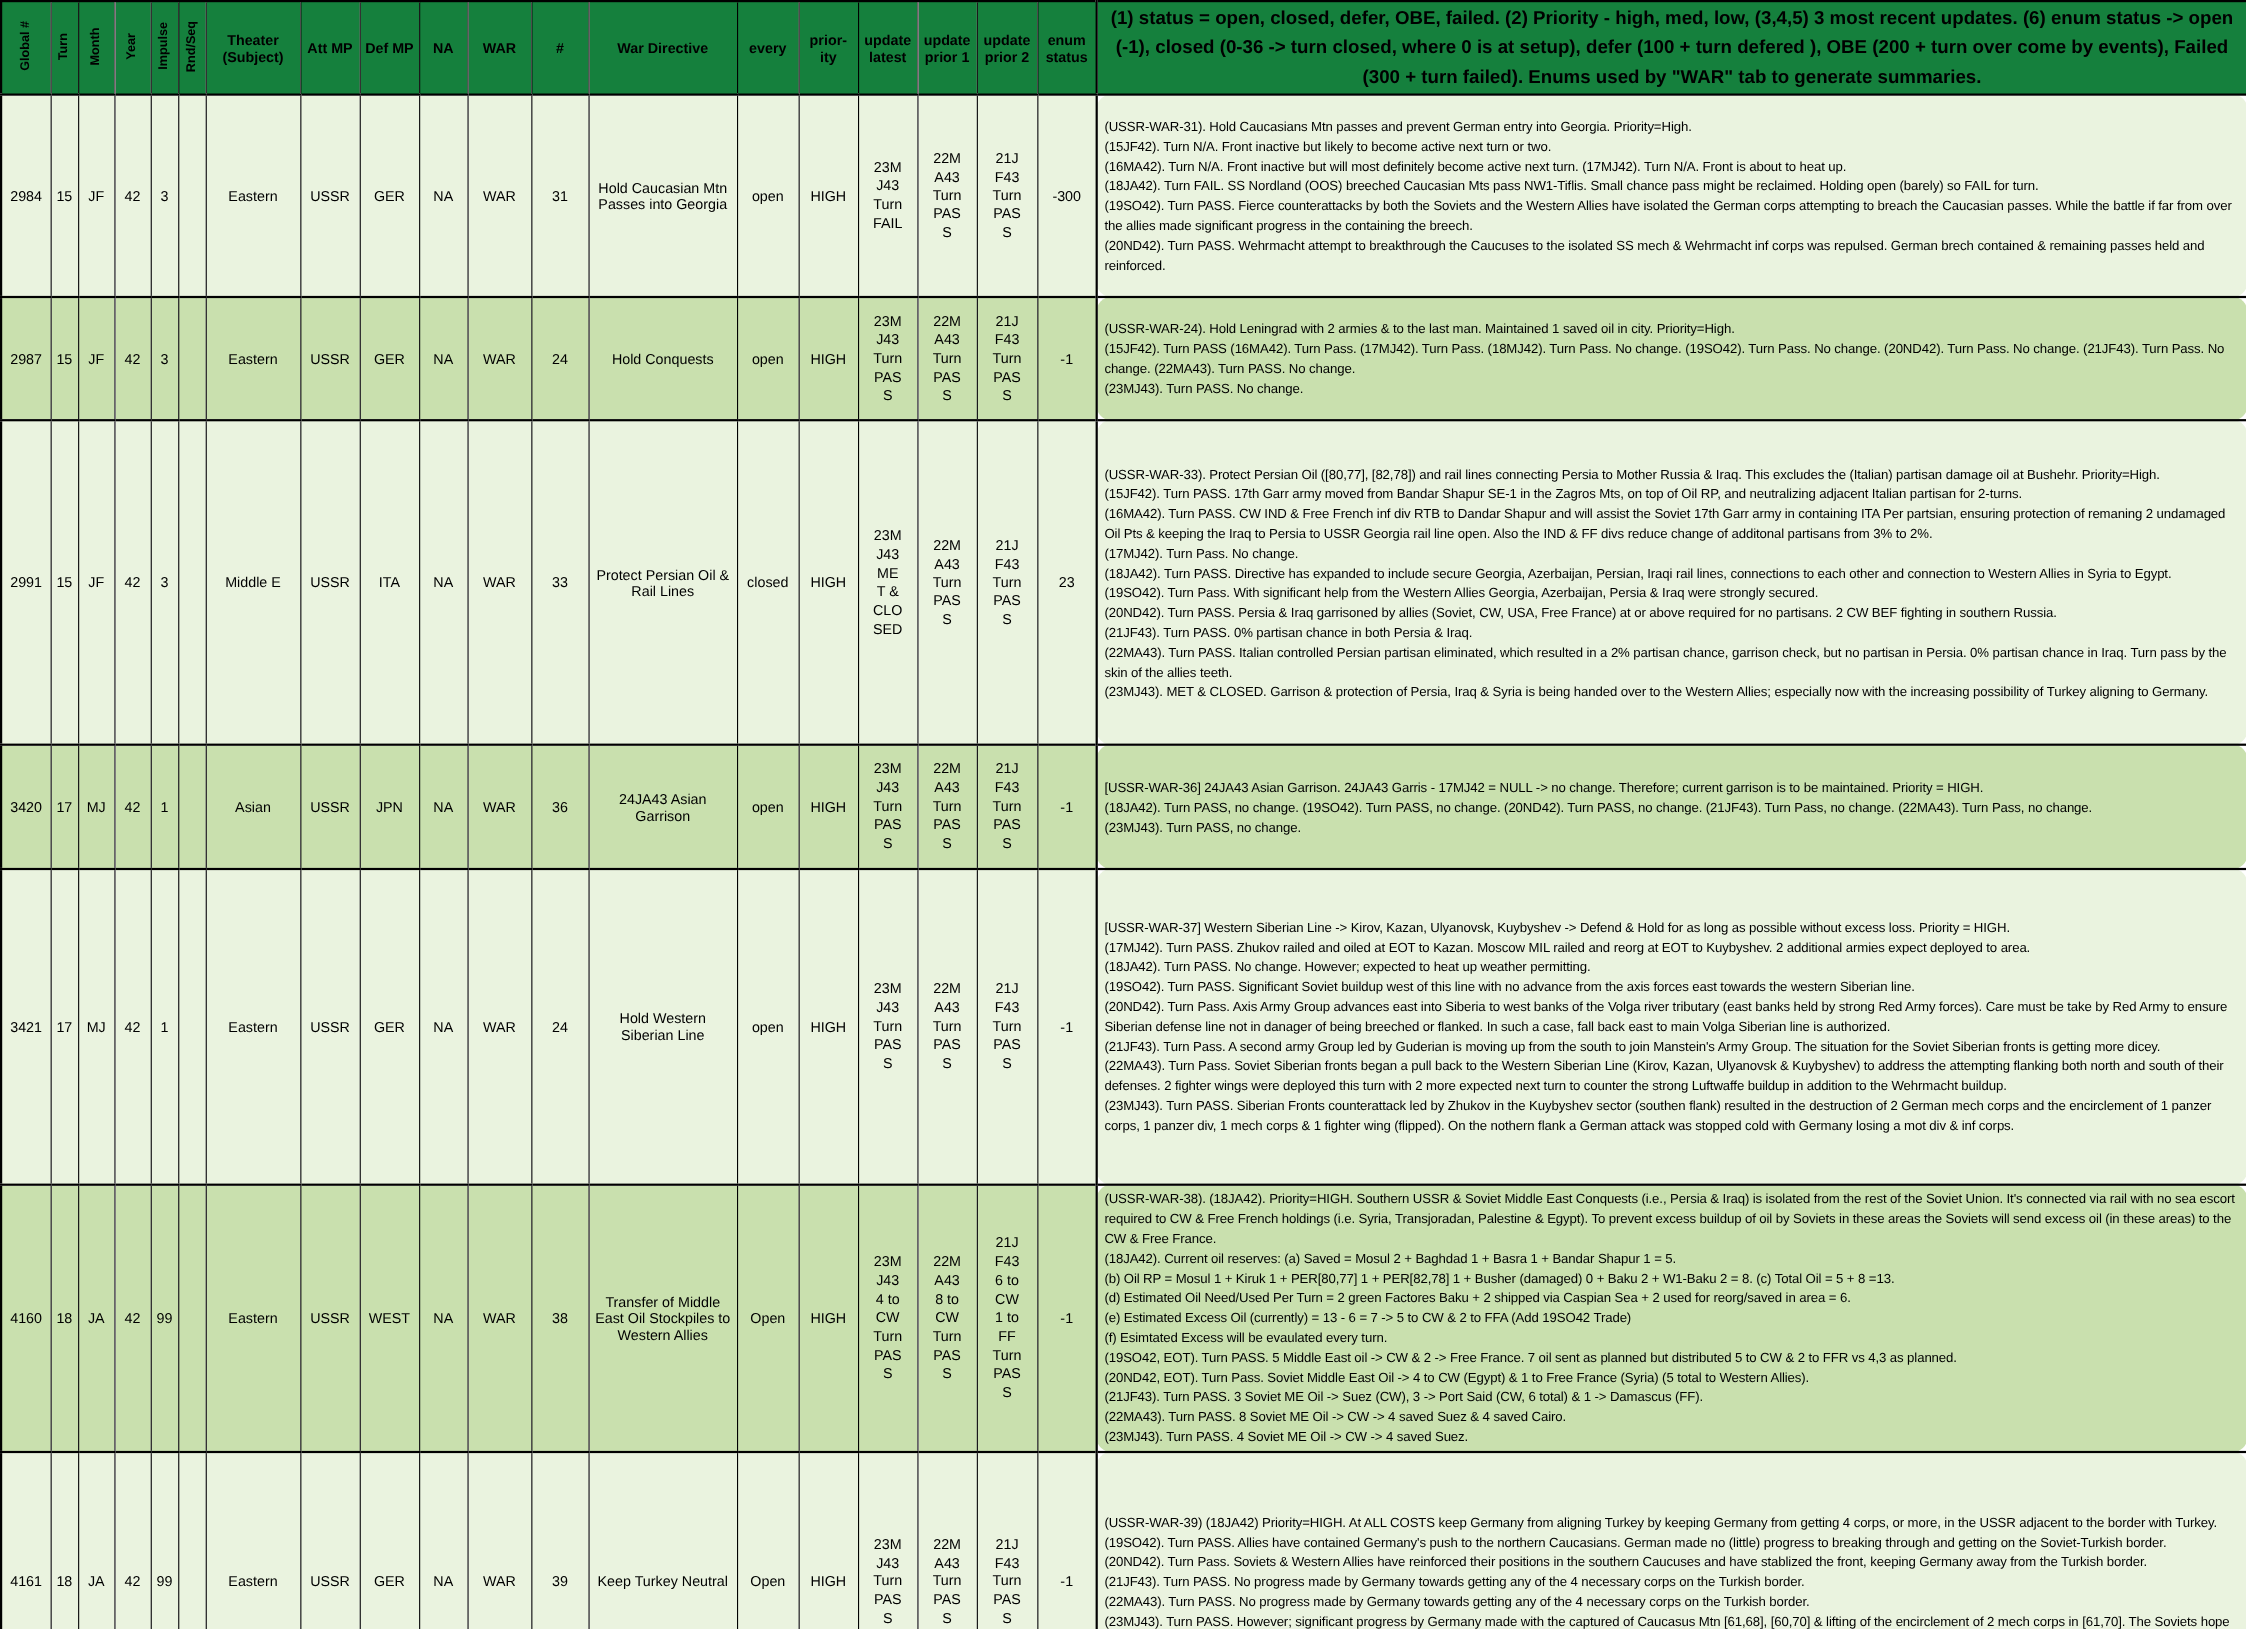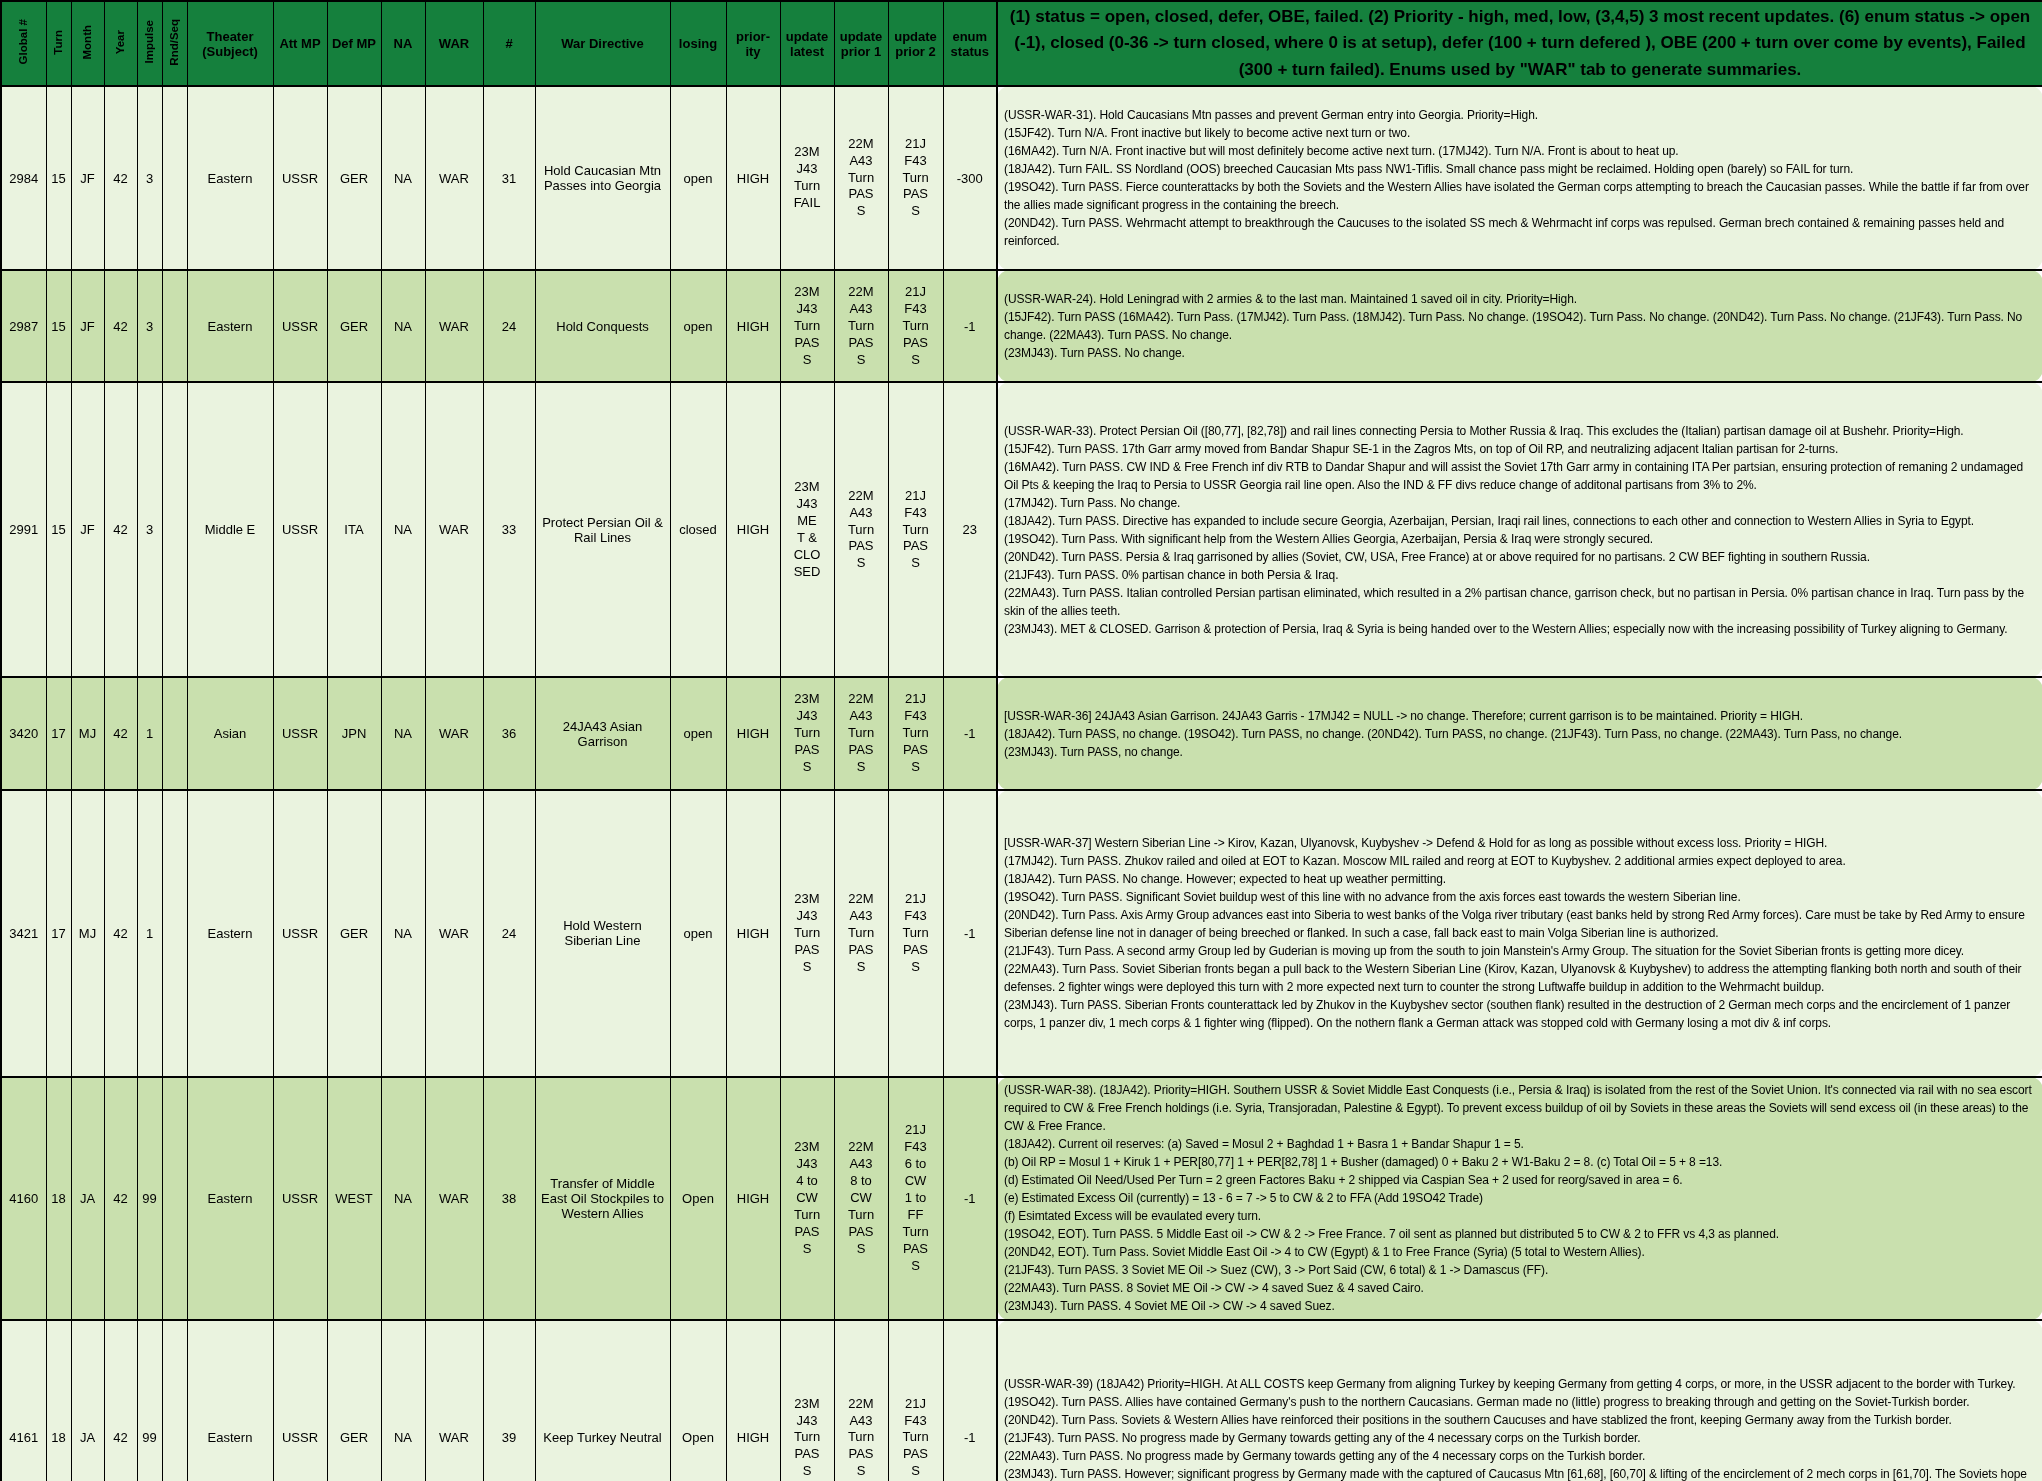--- a/index.html
+++ b/index.html
@@ -105,21 +105,21 @@
       <th><span class="vert">Year</span></th>
       <th><span class="vert">Impulse</span></th>
       <th><span class="vert">Rnd/Seq</span></th>
       <th>Theater (Subject)</th>
       <th>Att MP</th>
       <th>Def MP</th>
       <th>NA</th>
       <th>WAR</th>
       <th>#</th>
       <th>War Directive</th>
-      <th>losing</th>
+      <th>every</th>
       <th style="white-space:pre-line">prior-ity</th>
       <th>update latest</th>
       <th>update prior 1</th>
       <th>update prior 2</th>
       <th>enum status</th>
       <th class="legend">(1) status = open, closed, defer, OBE, failed.  (2) Priority - high, med, low,  (3,4,5) 3 most recent updates.  (6) enum status -&gt; open (-1), closed (0-36 -&gt; turn closed, where 0 is at setup), defer (100 + turn defered ), OBE (200 + turn over come by events), Failed (300 + turn failed).  Enums used by "WAR" tab to generate summaries.</th>
     </tr>
   </thead>
 
   <tbody>

